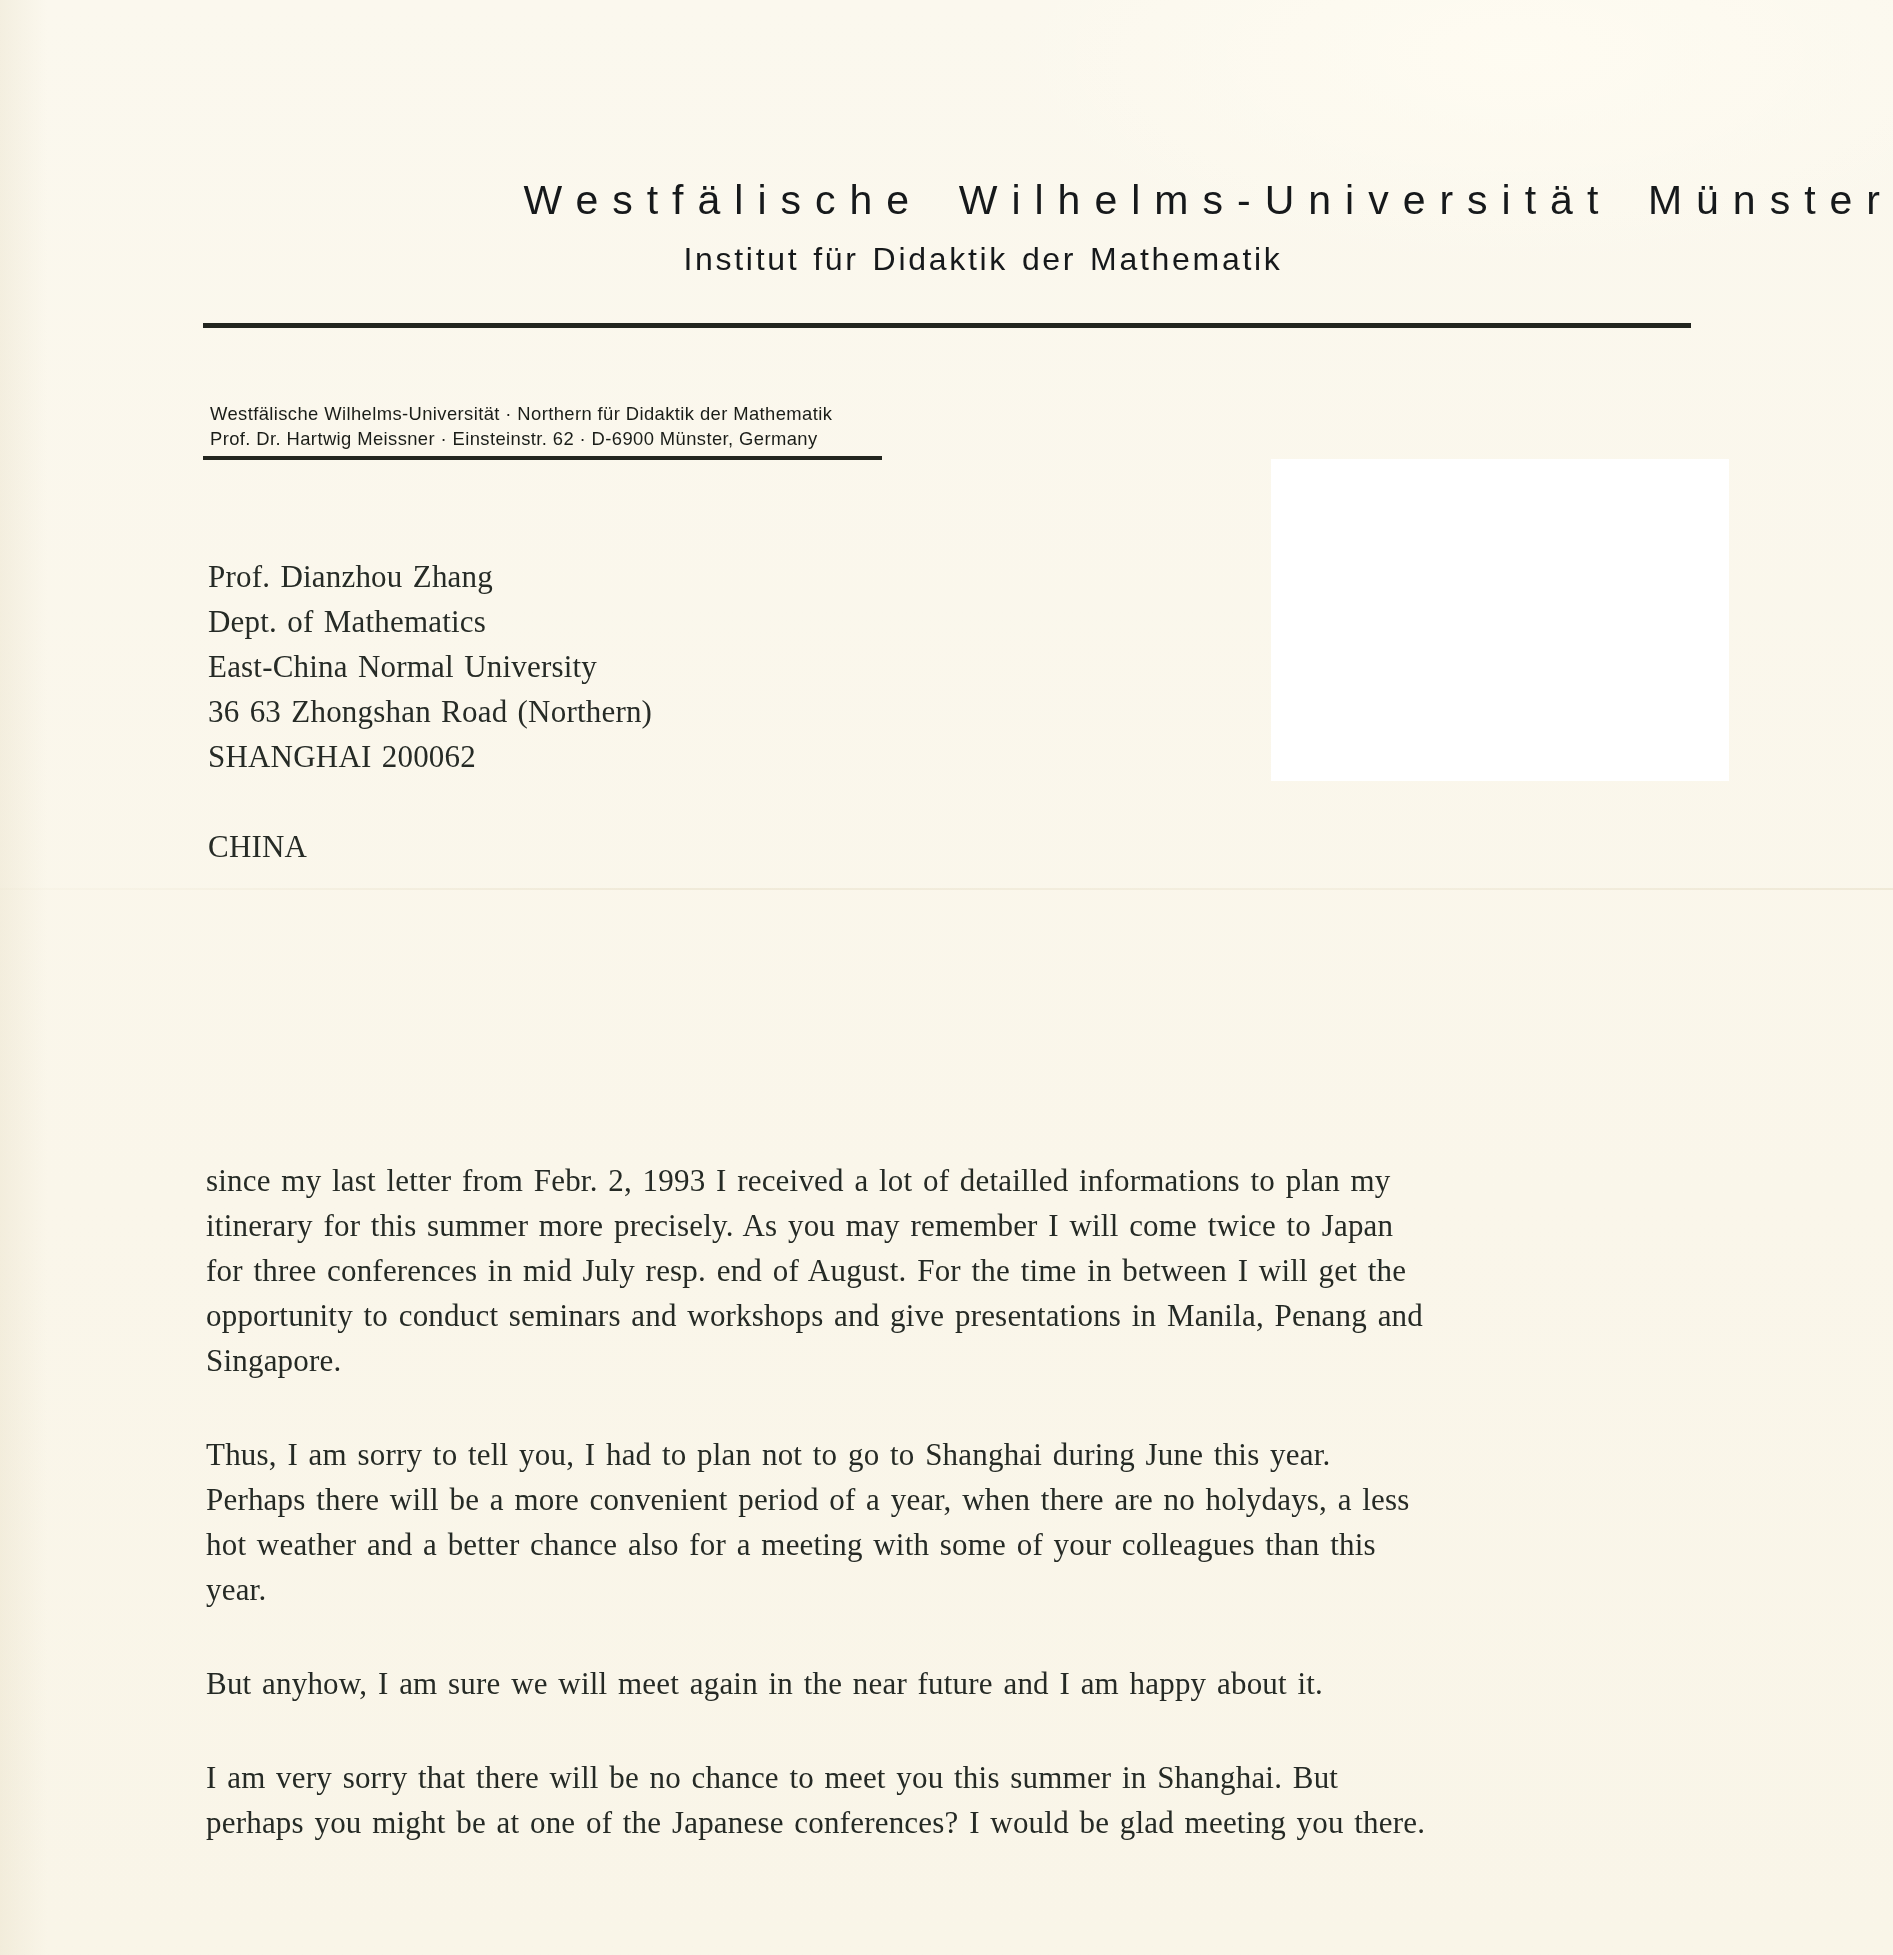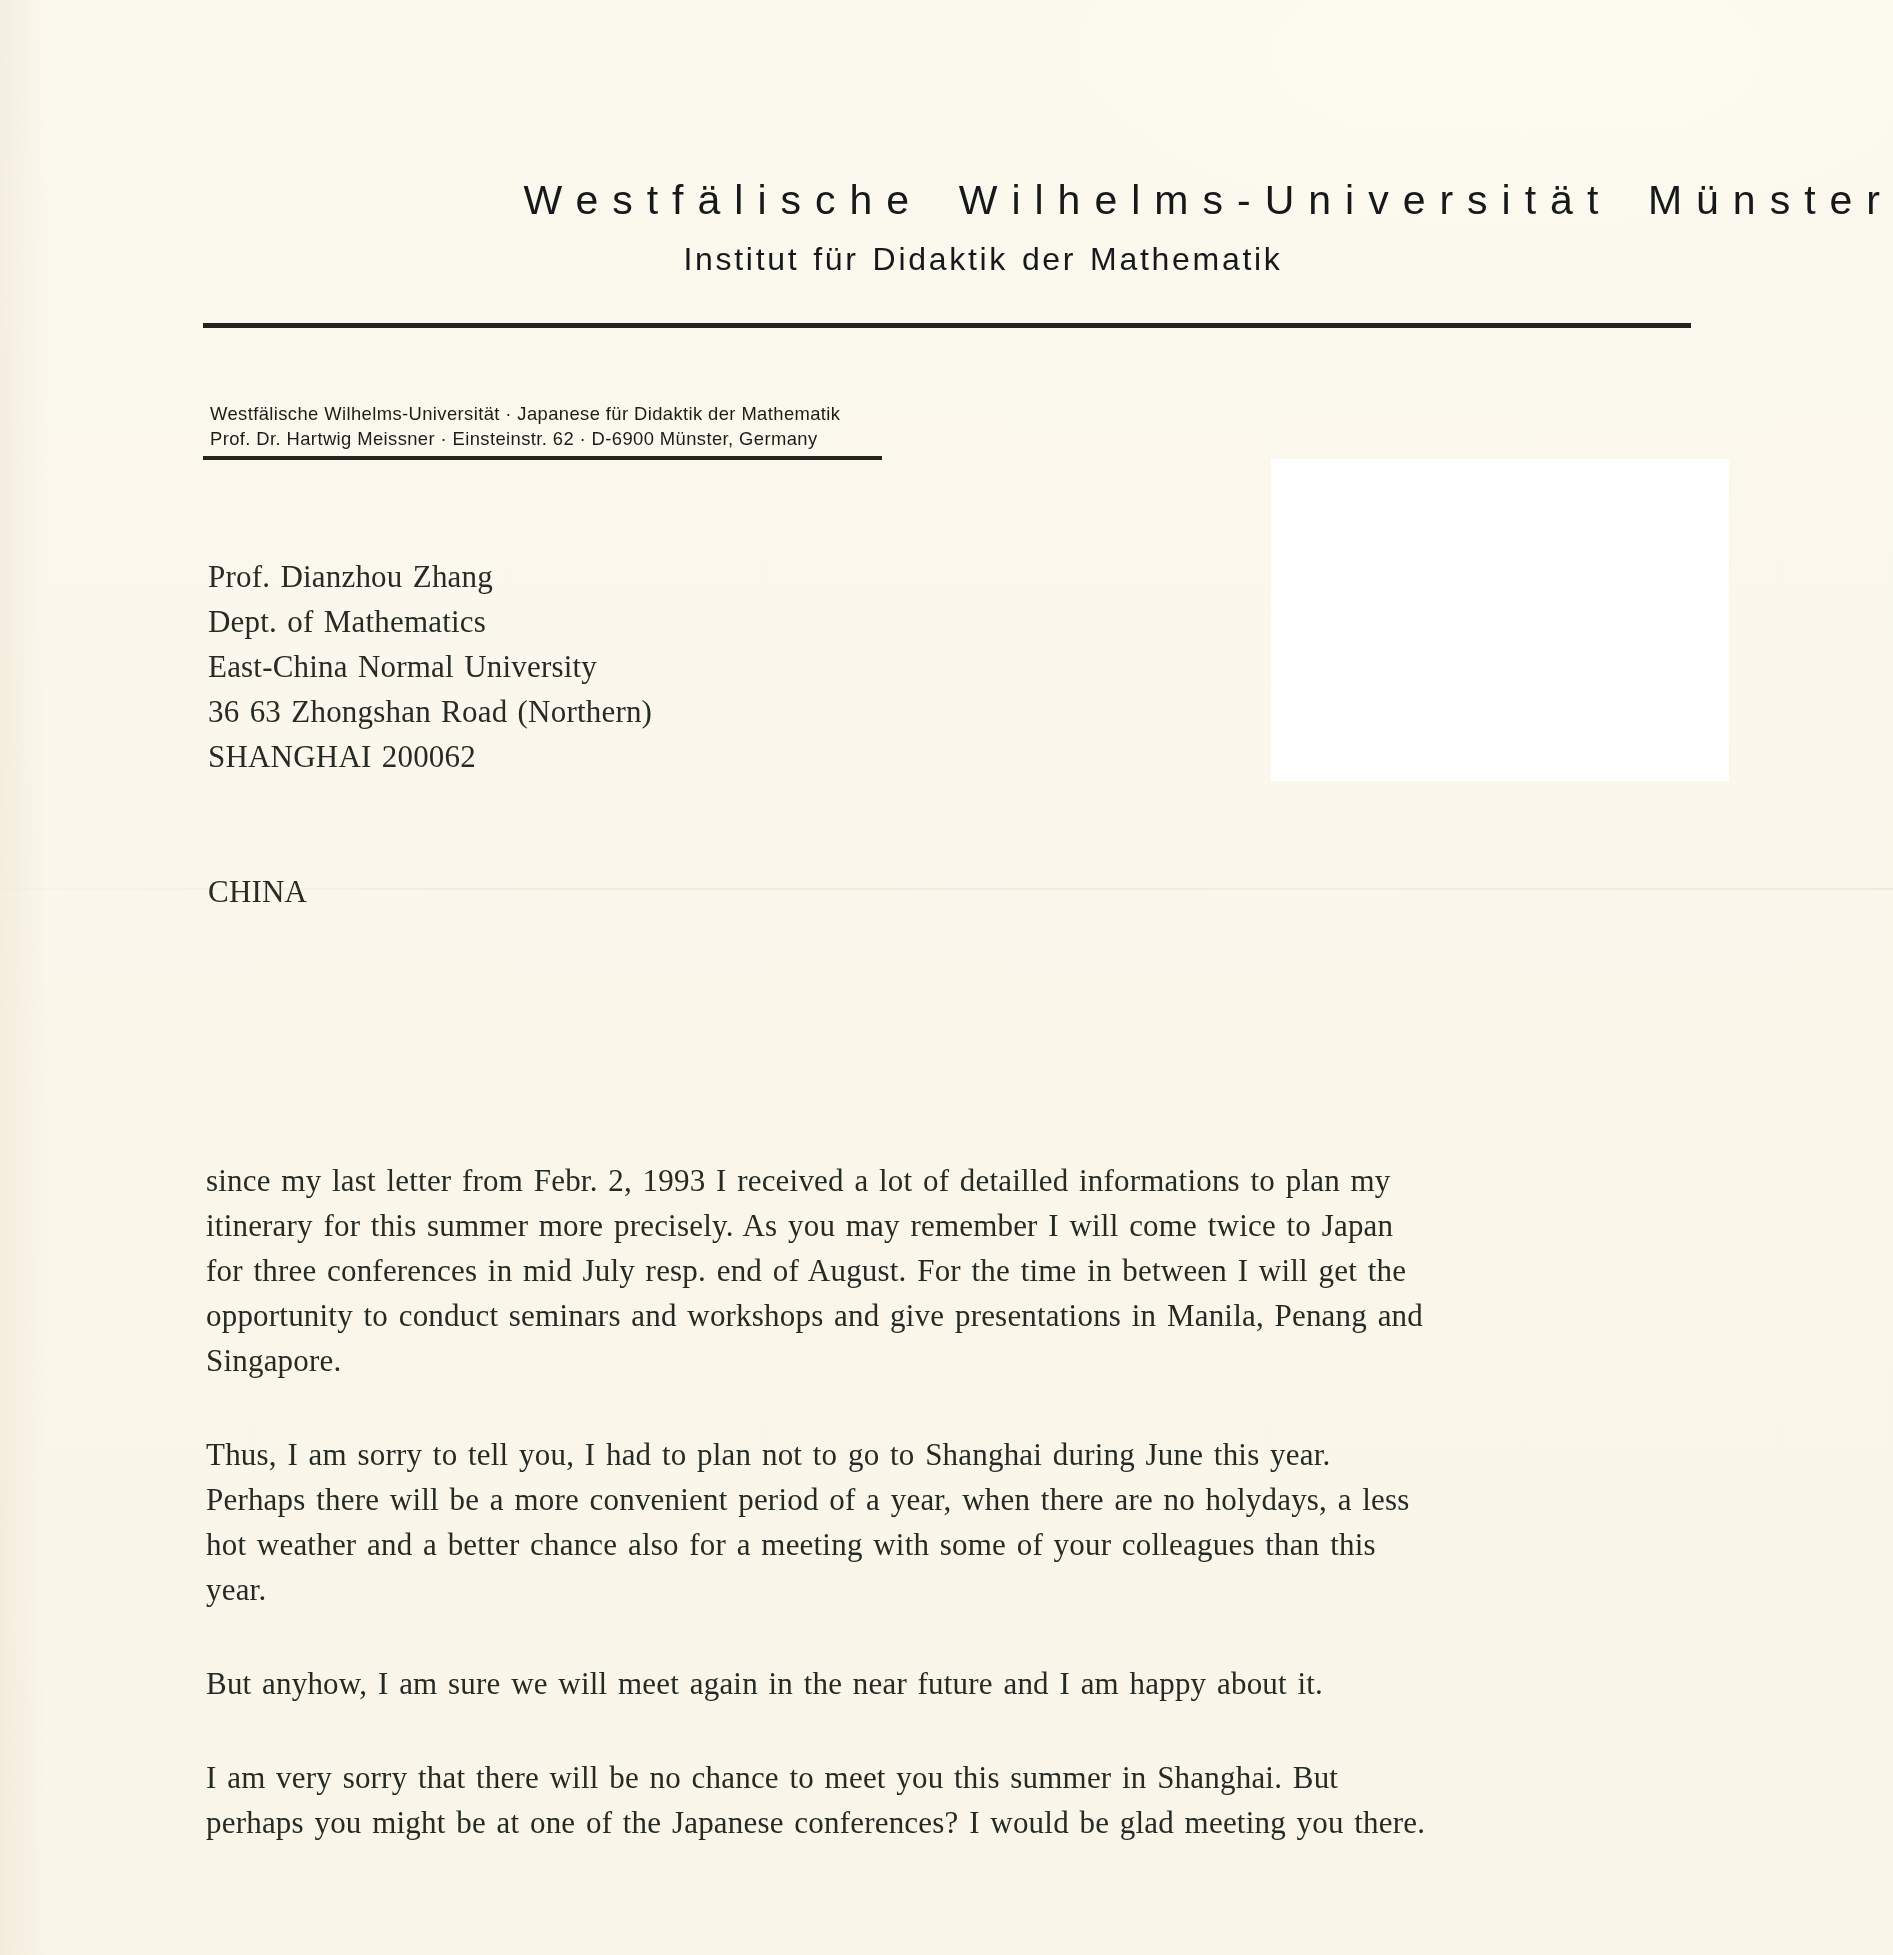--- a/index.html
+++ b/index.html
@@ -47,21 +47,21 @@
     position:absolute;left:203px;top:456px;width:679px;height:3.9px;
     background:#23261f;
   }
   
   .recipient{
     position:absolute;left:208px;top:509px;
     font-size:31px;line-height:45px;
     letter-spacing:0.2px;word-spacing:2.3px;
     white-space:pre-line;
   }
-  .country{margin-top:45px;}
+  .country{}
   
   .whitebox{
     position:absolute;left:1271px;top:459px;width:458px;height:322px;
     background:#ffffff;
   }
   
   .crease{
     position:absolute;left:0;top:888px;width:100%;height:1.6px;
     background:linear-gradient(90deg, rgba(185,165,115,.05), rgba(185,165,115,.28) 35%, rgba(185,165,115,.18) 70%, rgba(185,165,115,.30));
     opacity:.55;
@@ -77,21 +77,21 @@
 </style>
 </head>
 <body>
 
 <div class="page">
 
   <div class="lh-uni">Westfälische Wilhelms-Universität Münster</div>
   <div class="lh-inst">Institut für Didaktik der Mathematik</div>
   <div class="lh-rule"></div>
 
-  <div class="sender">Westfälische Wilhelms-Universität · Japanese für Didaktik der Mathematik</div>
+  <div class="sender">Westfälische Wilhelms-Universität · Northern für Didaktik der Mathematik</div>
   <div class="sender" style="top:426px">Prof. Dr. Hartwig Meissner · Einsteinstr. 62 · D-6900 Münster, Germany</div>
   <div class="sender-underline"></div>
 
   <div class="recipient">
     <div>Prof. Dianzhou Zhang
 Dept. of Mathematics
 East-China Normal University
 36 63 Zhongshan Road (Northern)
 SHANGHAI 200062</div>
     <div class="country">CHINA</div>

